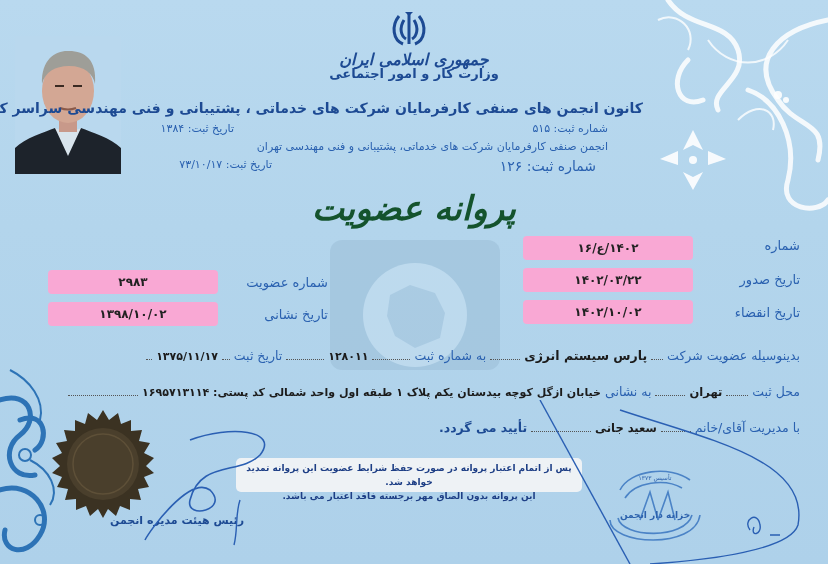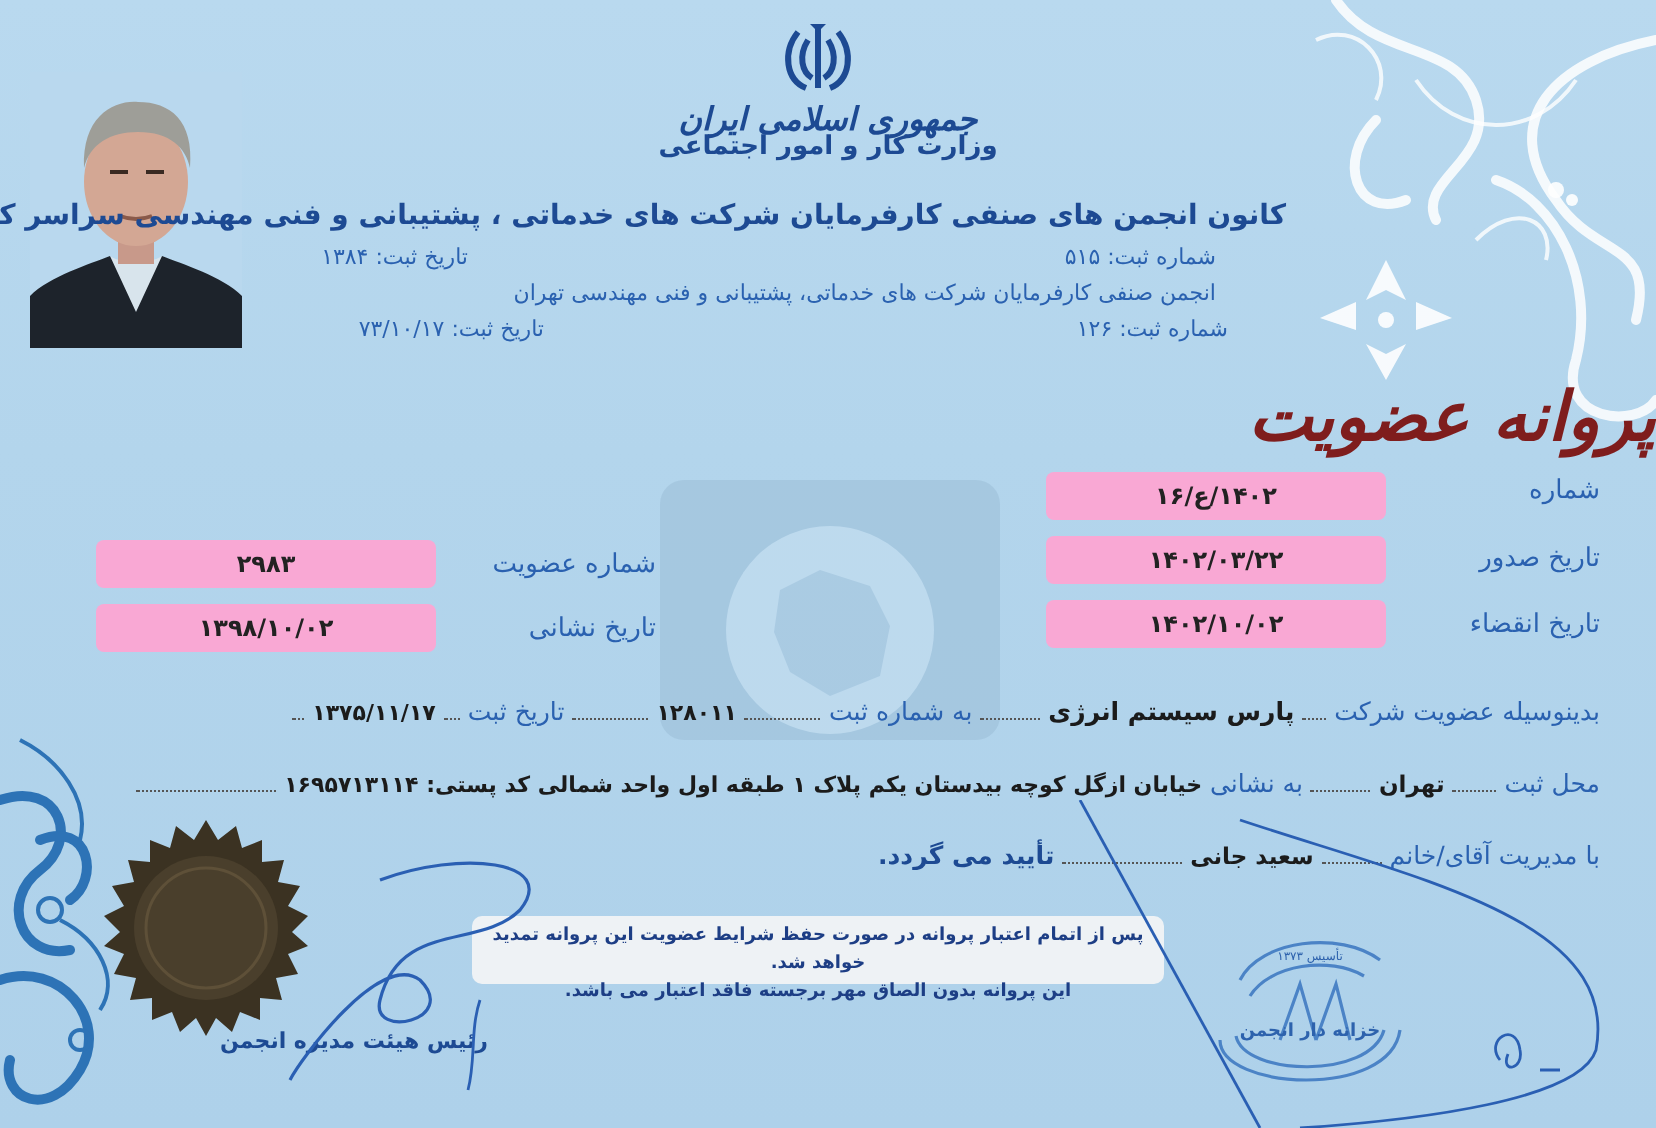--- a/index.html
+++ b/index.html
@@ -25,24 +25,24 @@
   
   #emblem { left:391px; top:10px; width:36px; height:38px; }
 
   .hdr { white-space:nowrap; }
   #republic { left:0; width:828px; top:50px; text-align:center; font-size:16px; font-style:italic; font-weight:bold; color:#1d4a93; }
   #ministry { left:0; width:828px; top:66px; text-align:center; font-size:13px; font-weight:bold; color:#1d4a93; }
   #org1 { right:185px; top:100px; font-size:14px; font-weight:bold; color:#1d4a93; }
   #org1-reg { right:220px; top:122px; font-size:11px; }
   #org1-date { right:594px; top:122px; font-size:11px; direction:rtl; }
   #org2 { right:220px; top:140px; font-size:11px; }
-  #org2-reg { right:214px; top:158px; font-size:11px; }
+  #org2-reg { right:232px; top:158px; font-size:14px; }
   #org2-date { right:556px; top:158px; font-size:11px; }
 
-  #title { left:0; width:828px; top:188px; text-align:right; font-family:"DejaVu Serif", serif; font-size:34px; font-weight:bold; color:#7f1d1d; font-style:italic; }
+  #title { left:0; width:828px; top:188px; text-align:center; font-family:"DejaVu Serif", serif; font-size:34px; font-weight:bold; color:#14532d; font-style:italic; }
 
   
   .field-label { font-size:13px; color:#2a61b0; white-space:nowrap; }
   .field-box { background:#f9a8d4; border-radius:4px; height:24px; line-height:24px; text-align:center; font-size:12px; font-weight:bold; color:#222; }
 
   
   .line { font-size:12.5px; white-space:nowrap; }
   .dots { display:inline-block; border-bottom:1px dotted #555; vertical-align:baseline; height:10px; }
   .val { color:#1b1b1b; font-weight:bold; }
 

